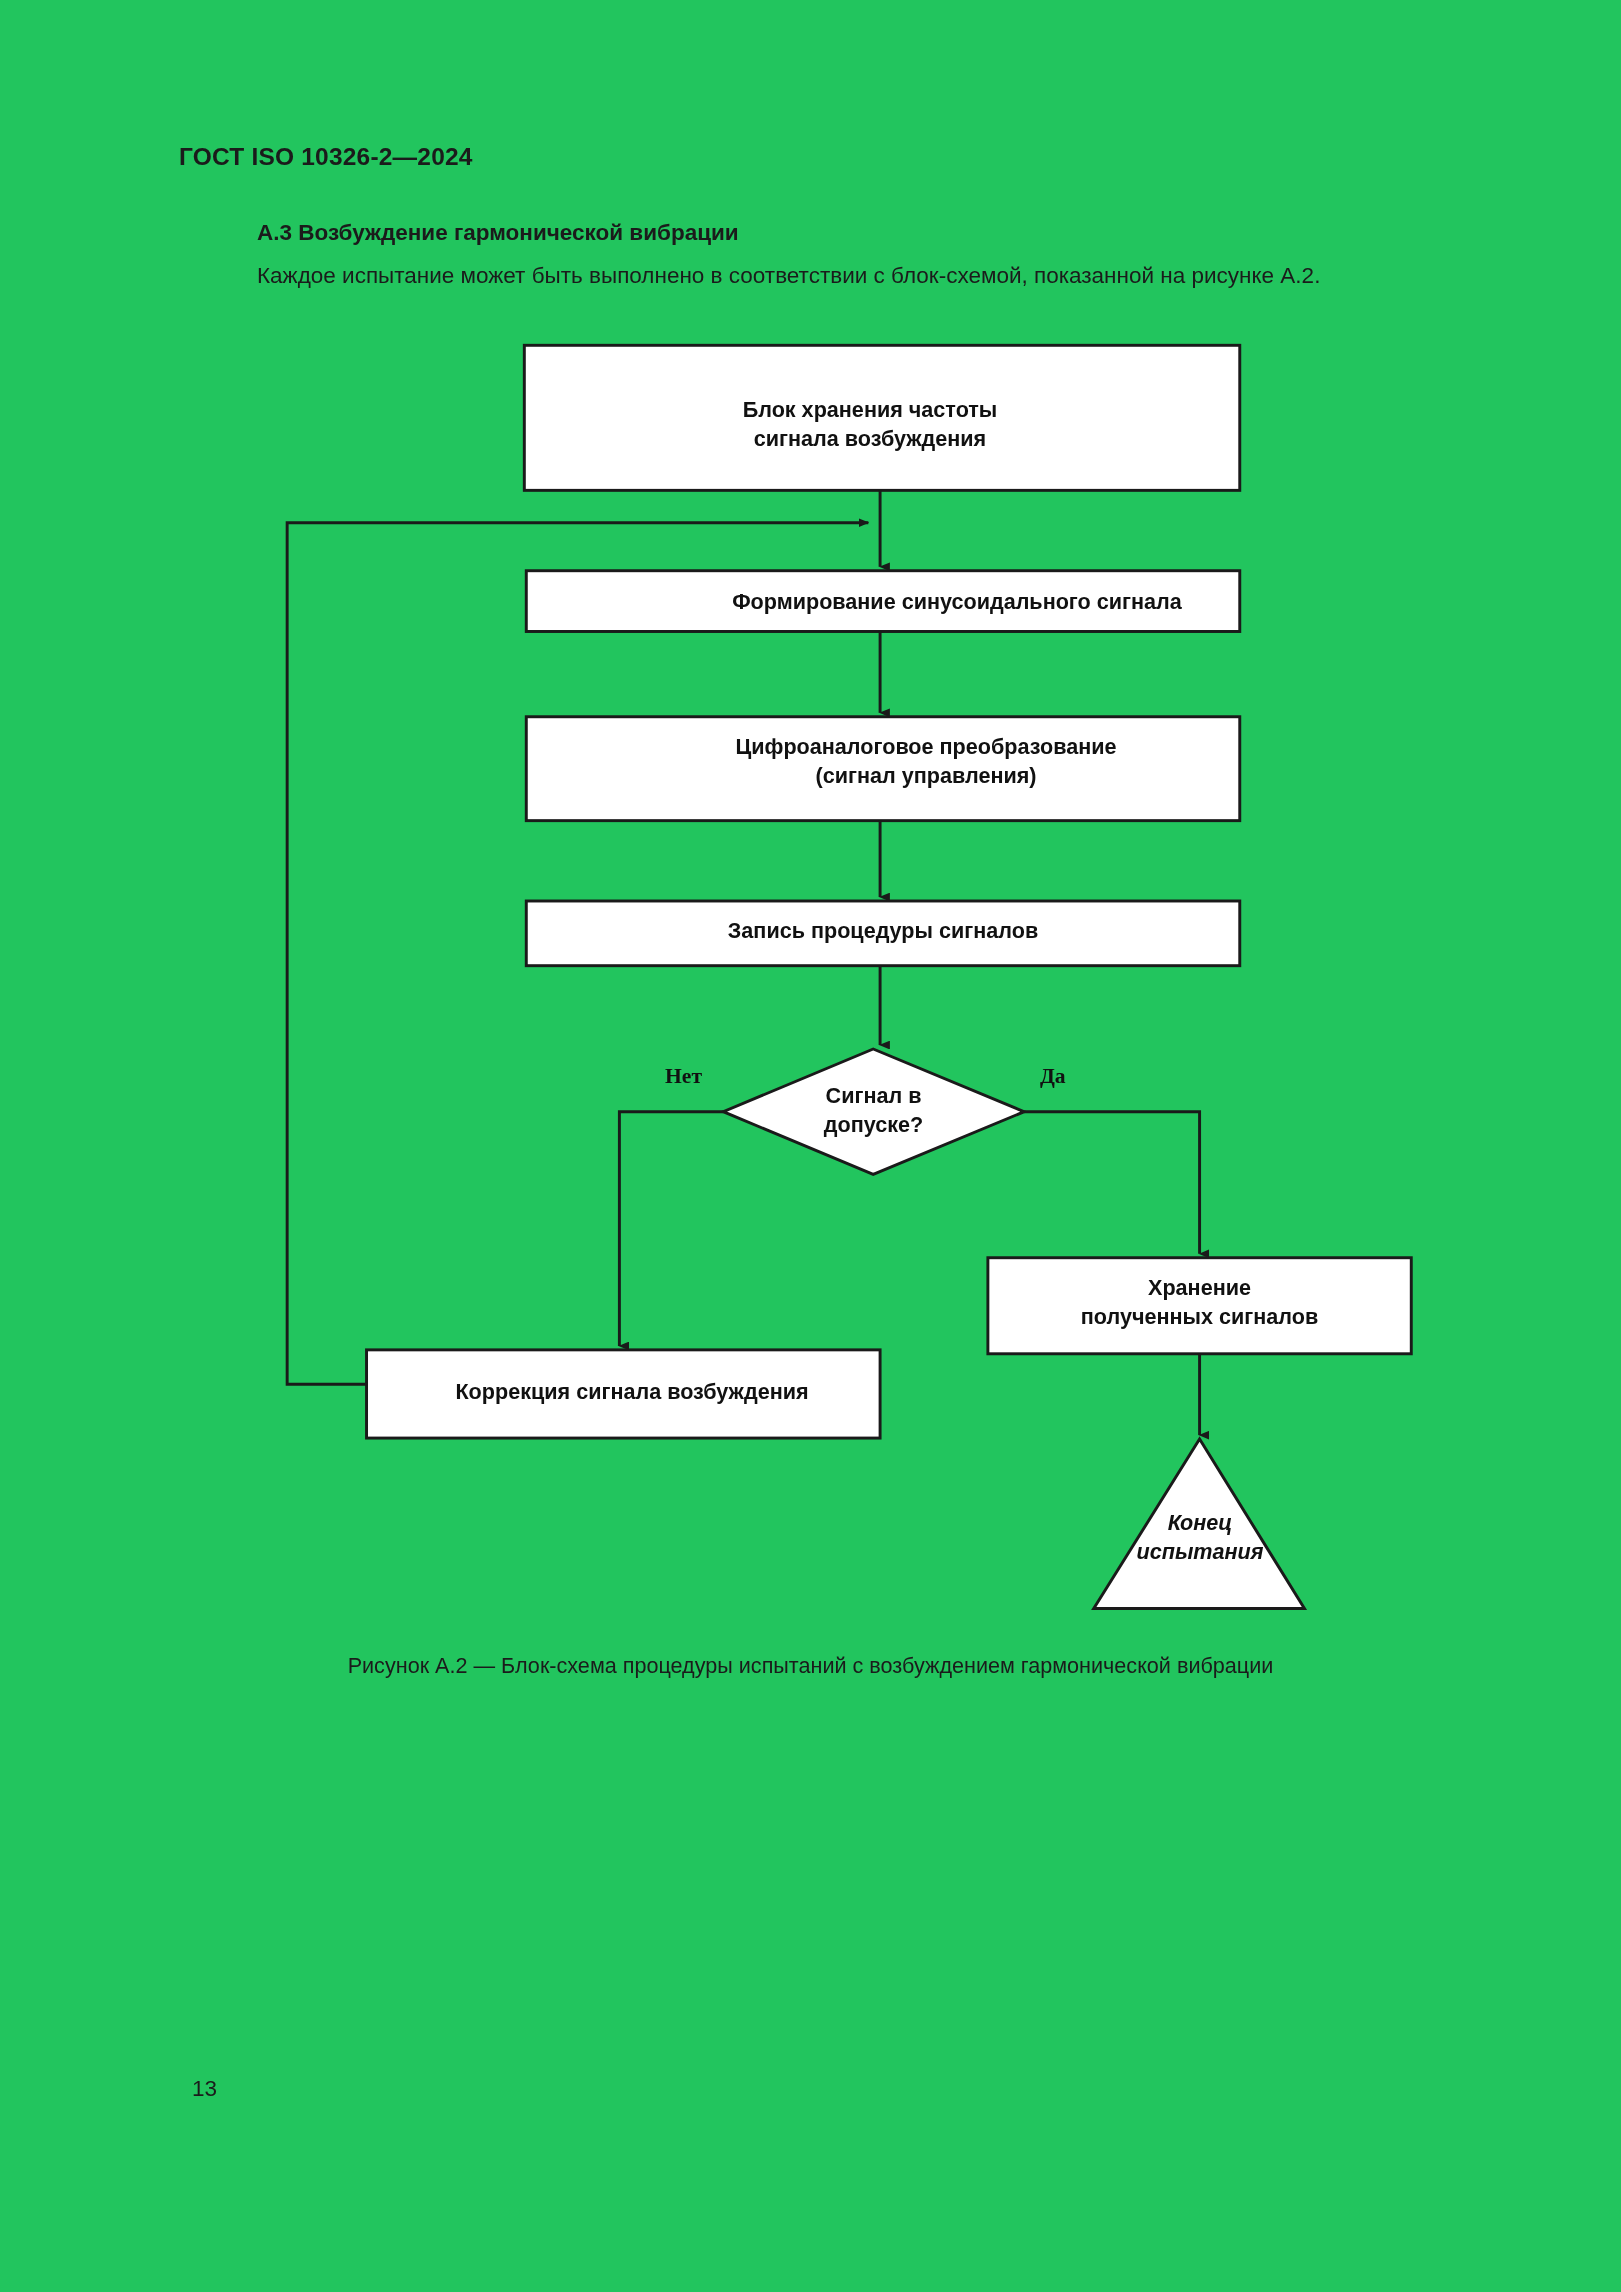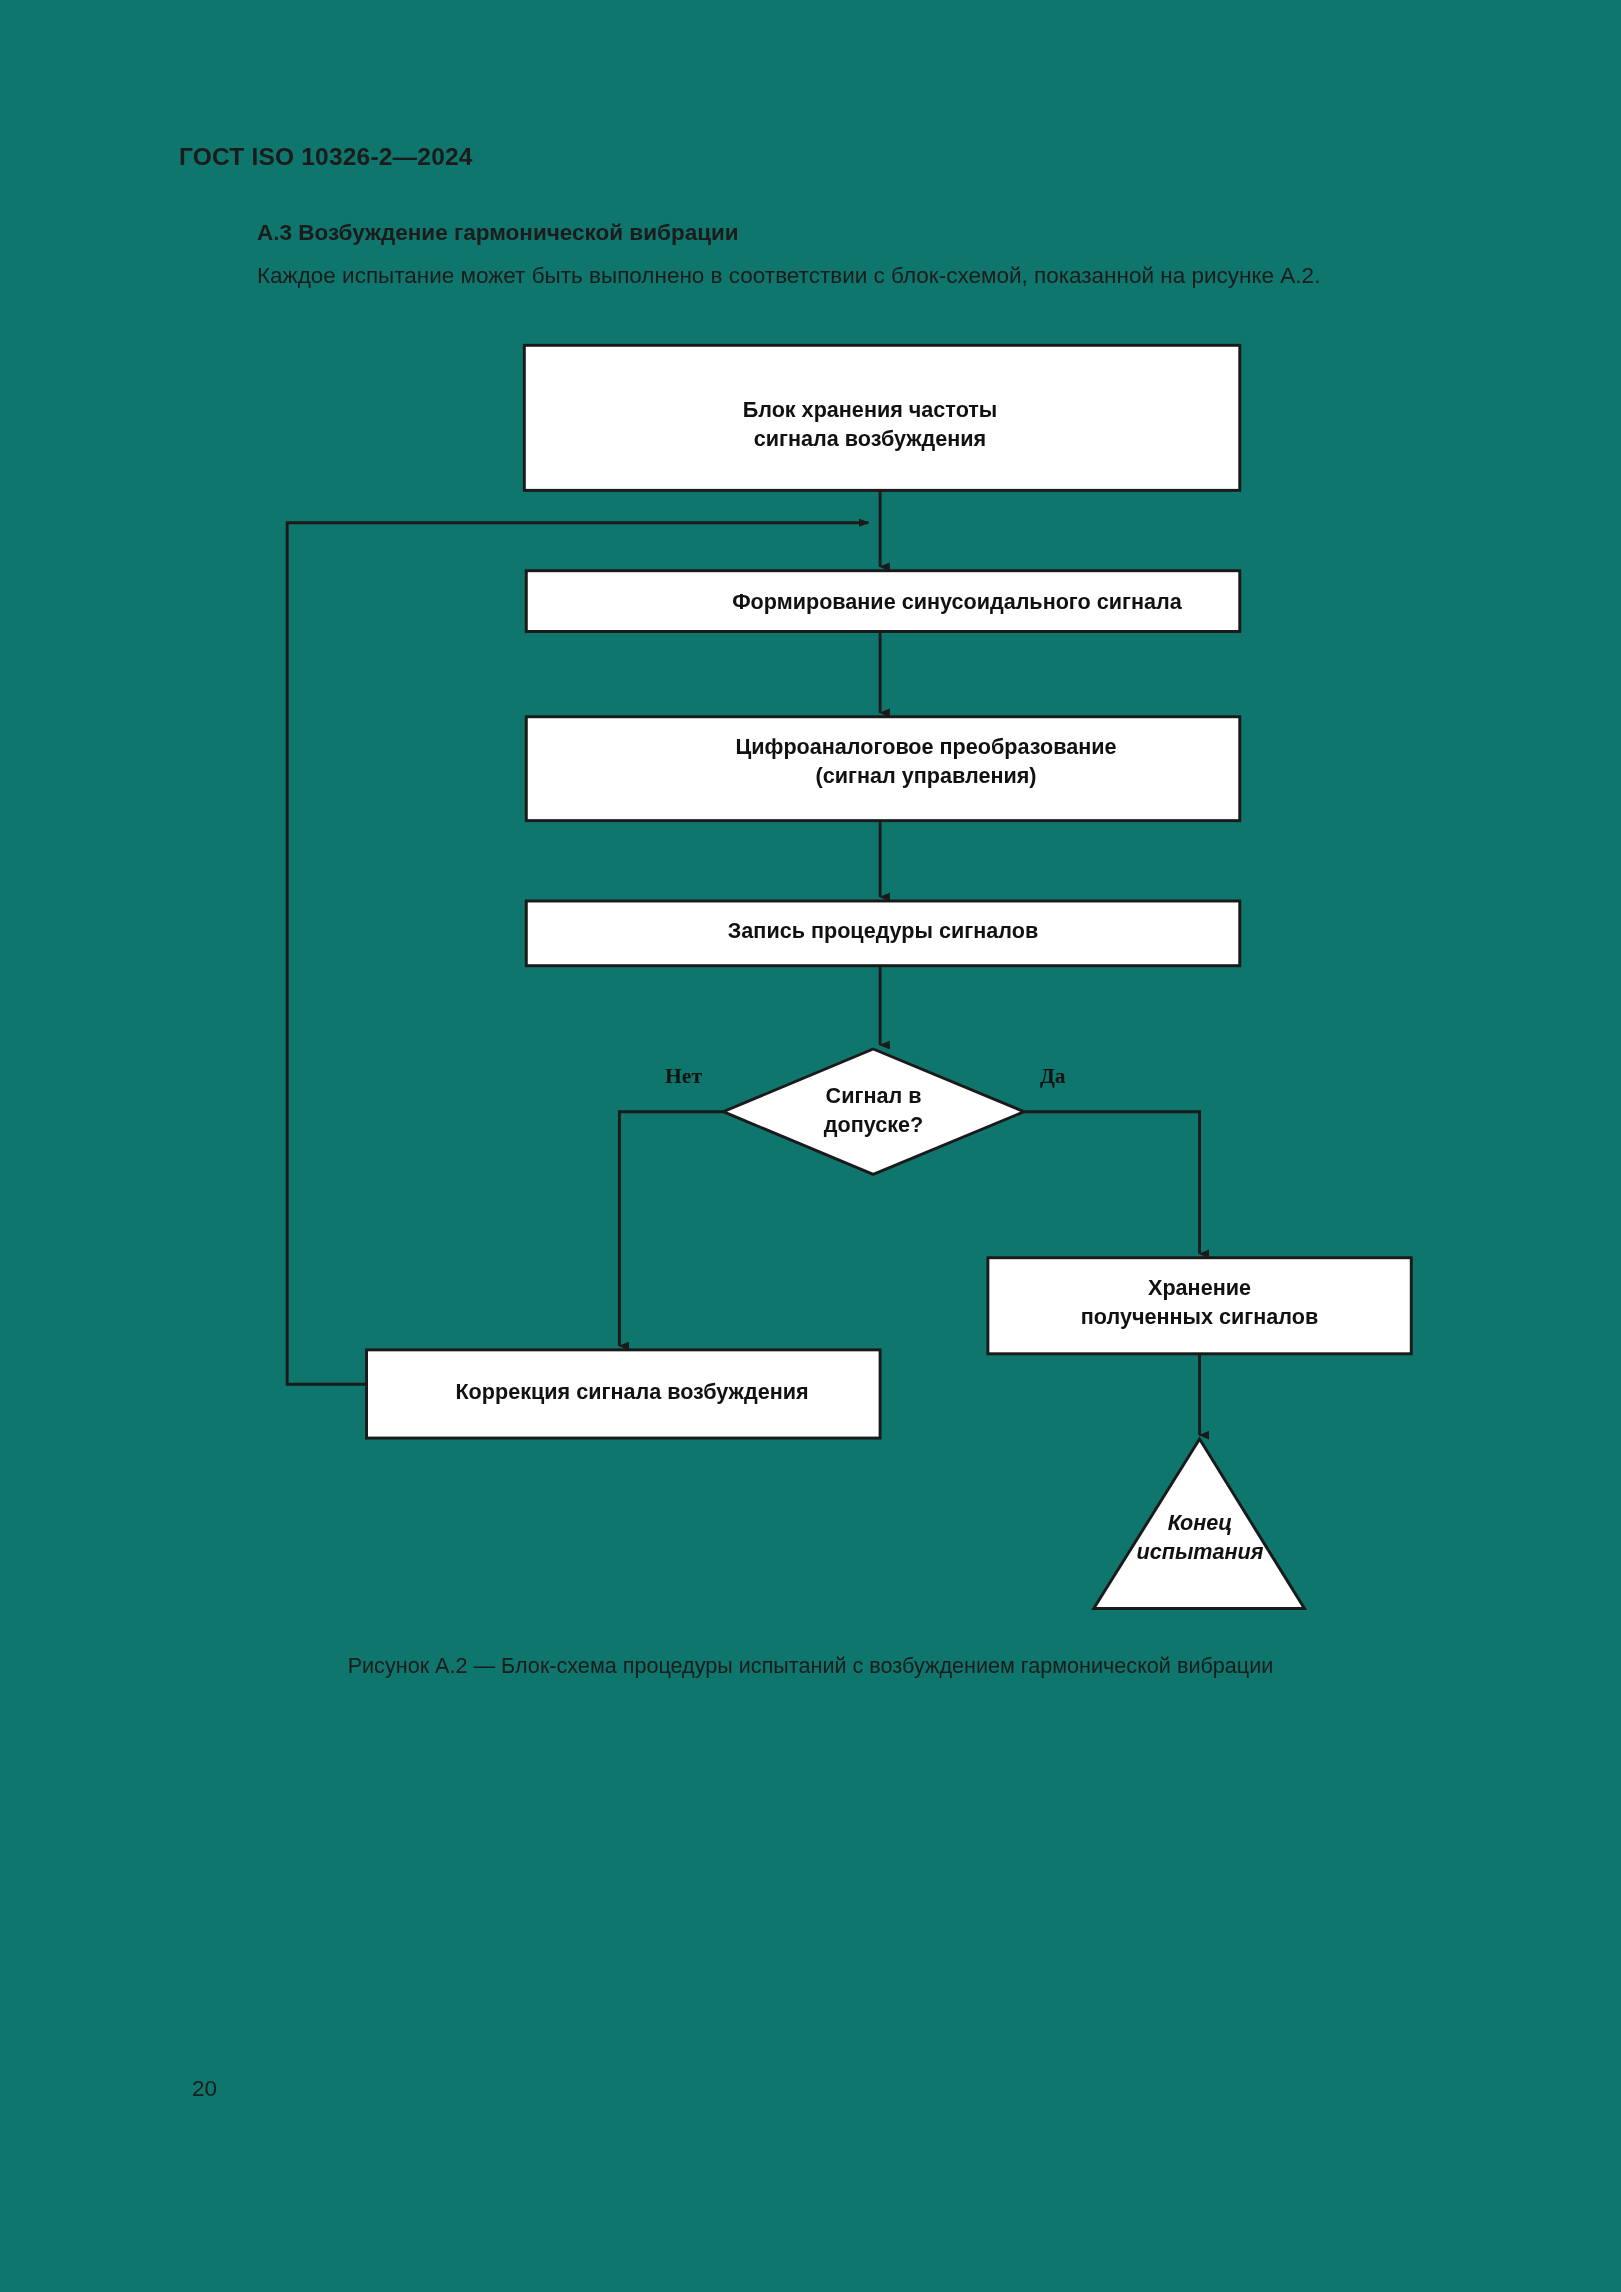--- a/index.html
+++ b/index.html
@@ -11,21 +11,21 @@
   body {
     font-family: "Liberation Sans", sans-serif;
     color: #1a1a1a;
     -webkit-font-smoothing: antialiased;
   }
   .page {
     position: relative;
     width: 1621px;
     height: 2293px;
     margin: 0 auto;
-    background: #0f766e;
+    background: #22c55e;
     overflow: hidden;
   }
 
   
   .doc-header {
     position: absolute;
     left: 179px;
     top: 143px;
     font-size: 24.5px;
     font-weight: bold;
@@ -188,16 +188,16 @@
 испытания</div>
 
     <div class="edge-label" style="left:665px; top:1064px;">Нет</div>
 
     <div class="edge-label" style="left:1040px; top:1064px;">Да</div>
 
   </div>
 
   <div class="figure-caption">Рисунок А.2 — Блок-схема процедуры испытаний с возбуждением гармонической вибрации</div>
 
-  <div class="page-number">20</div>
+  <div class="page-number">13</div>
 
 </div>
 
 
 </body></html>

